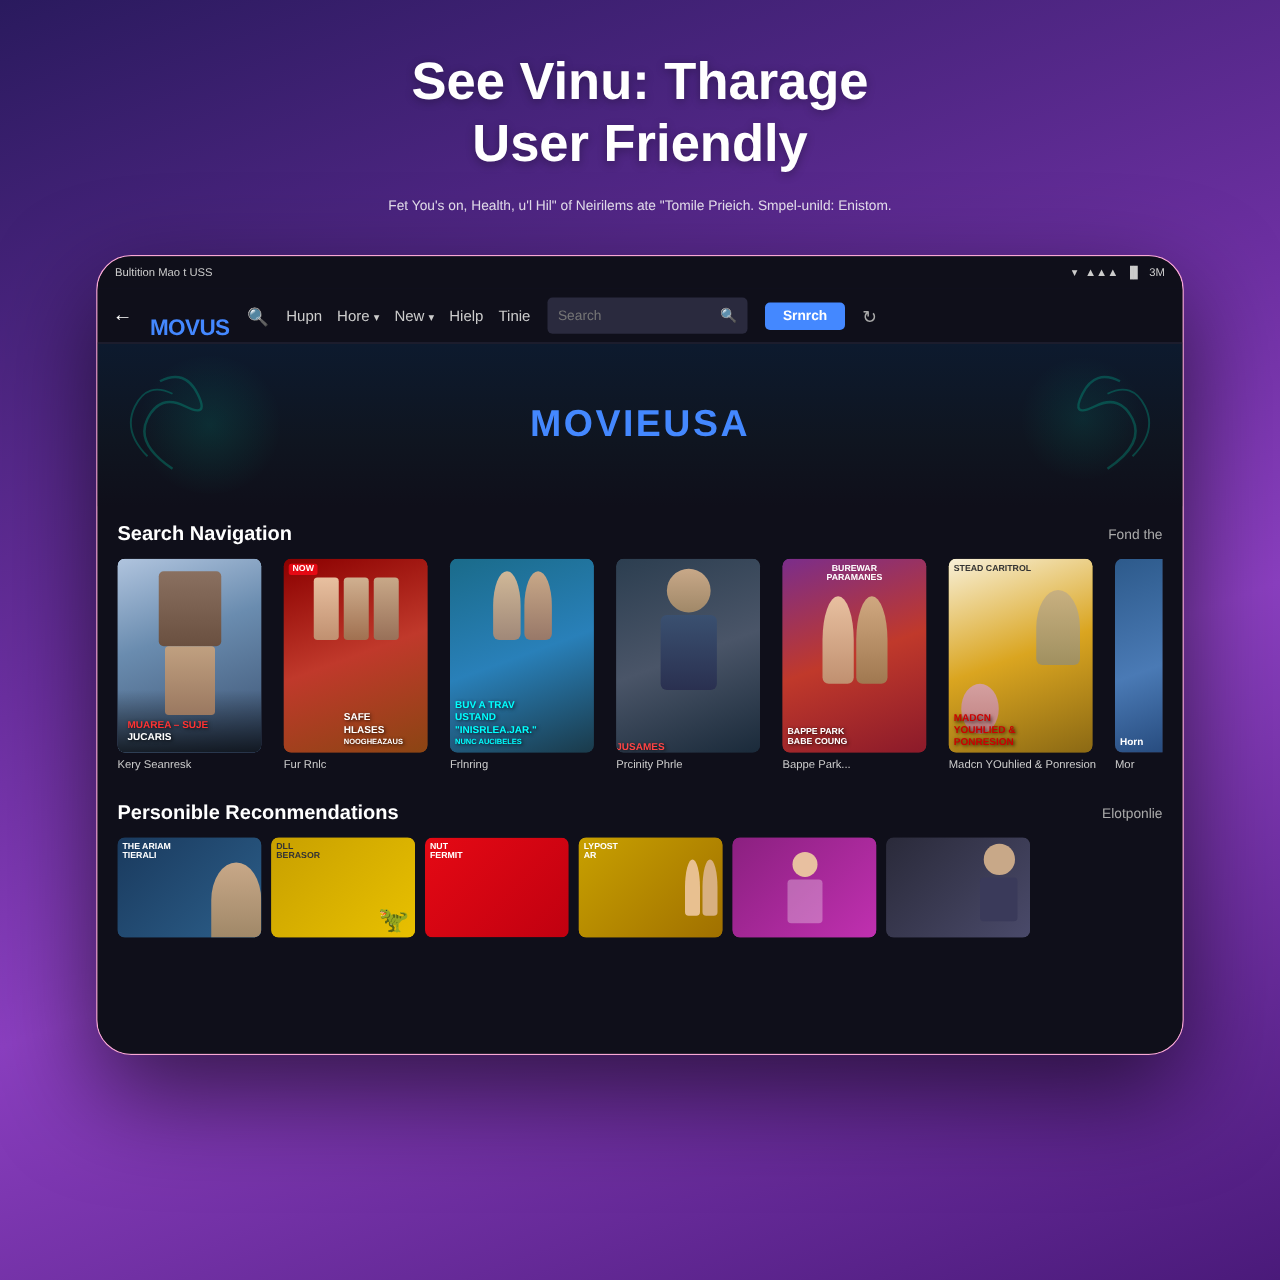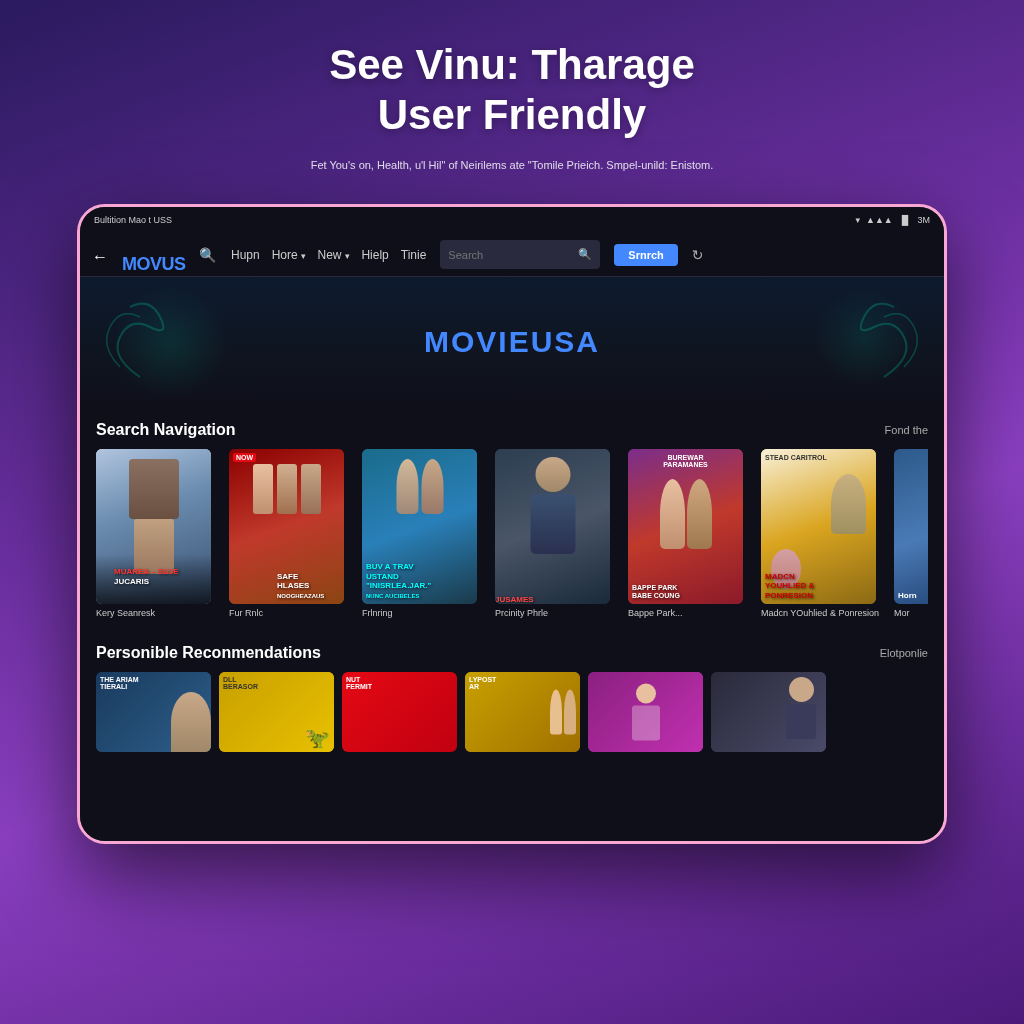--- a/index.html
+++ b/index.html
@@ -34,21 +34,21 @@
       max-width: 580px;
       margin: 0 auto;
     }
 
     
     .tablet-frame {
       width: 870px;
       height: 640px;
       background: #1a1a2e;
       border-radius: 28px;
-      border: 3px solid #f9a8d4;
+      border: 1px solid #f9a8d4;
       box-shadow: 0 30px 80px rgba(0,0,0,0.6), inset 0 0 0 1px rgba(255,255,255,0.08);
       overflow: hidden;
       position: relative;
       display: flex;
       flex-direction: column;
     }
 
     
     .status-bar {
       background: #0f0f1a;
@@ -391,21 +391,21 @@
 
     <div class="section">
       <div class="section-header">
         <span class="section-title">Search Navigation</span>
         <span class="section-link">Fond the</span>
       </div>
       <div class="movie-row">
 
         <div class="movie-card">
           <div class="movie-poster poster-1">
-            <div class="movie-poster-bg poster-1" style="align-items:flex-end;padding:18px;">
+            <div class="movie-poster-bg poster-1" style="align-items:flex-end;padding:8px;">
               <div style="position:absolute;top:0;left:0;right:0;bottom:0;background:linear-gradient(160deg,#b0c4de 0%,#6a8caf 40%,#3a5070 100%);"></div>
               <div style="position:absolute;bottom:0;left:0;right:0;height:50px;background:linear-gradient(0deg,rgba(0,0,0,0.7),transparent);"></div>
               <div style="position:absolute;top:10px;left:50%;transform:translateX(-50%);width:50px;height:60px;background:linear-gradient(180deg,#8a7060 0%,#6a5040 100%);border-radius:4px;"></div>
               <div style="position:absolute;bottom:30px;left:0;right:0;text-align:center;">
                 <div style="width:40px;height:55px;background:linear-gradient(180deg,#c0a080 0%,#9a7860 100%);border-radius:3px;margin:0 auto;"></div>
               </div>
               <div class="poster-overlay-text" style="position:relative;z-index:1;"><span class="red">MUAREA – SUJE</span><br>JUCARIS</div>
             </div>
           </div>
           <div class="movie-title">Kery Seanresk</div>

